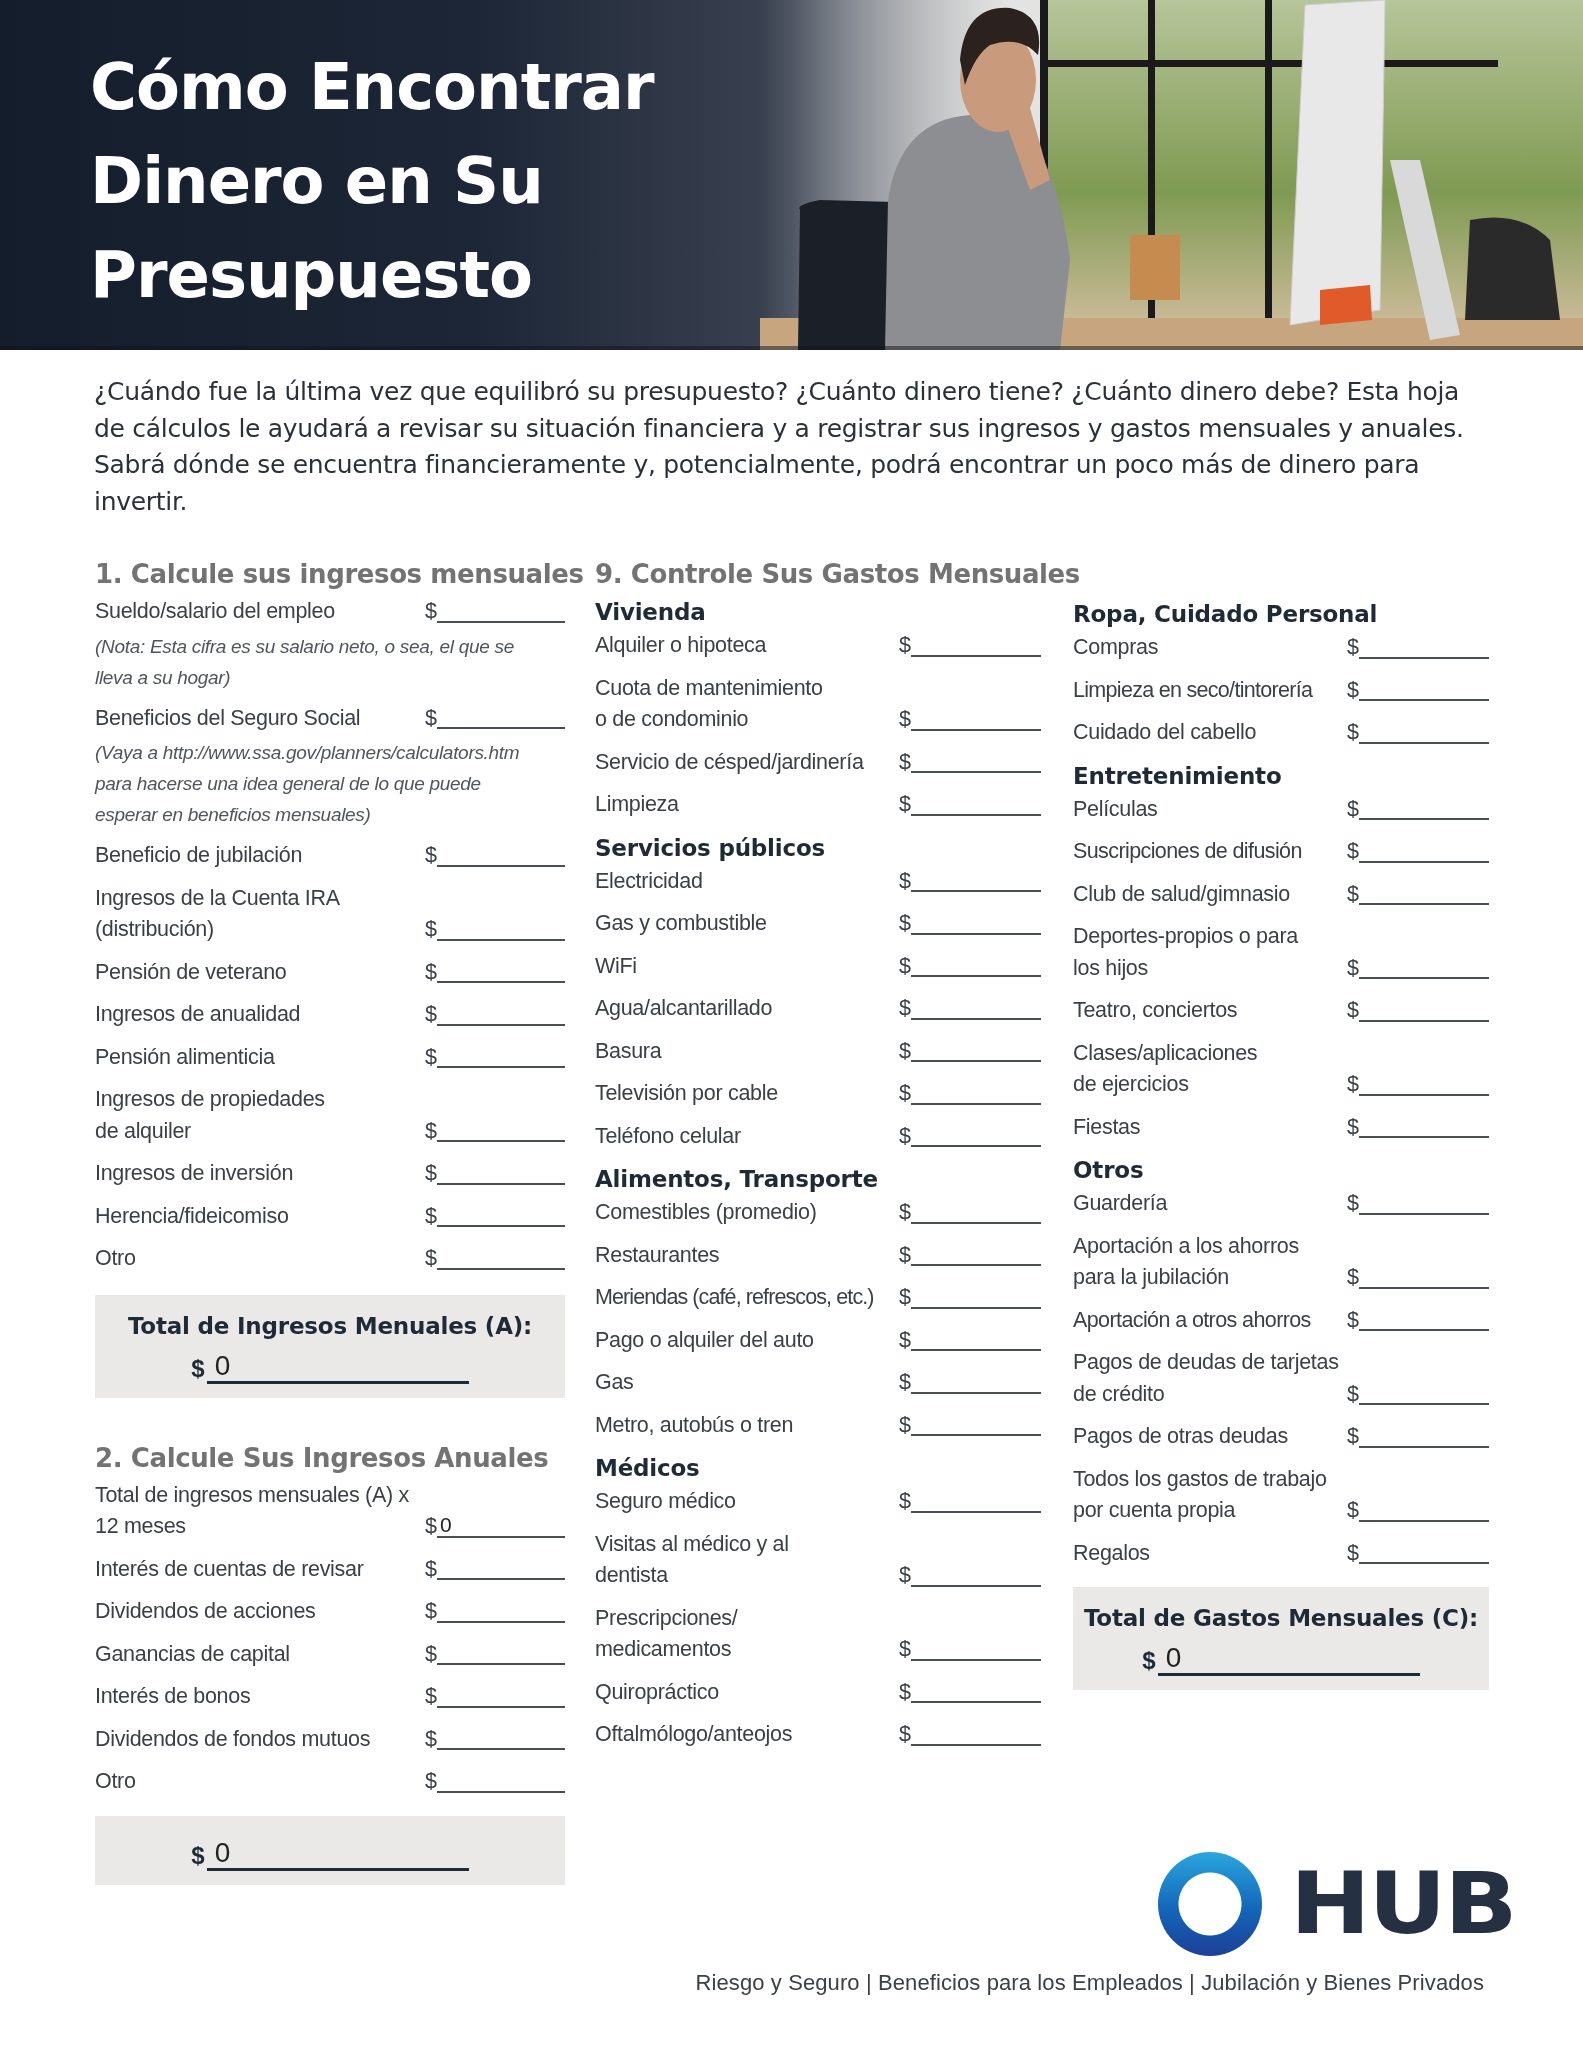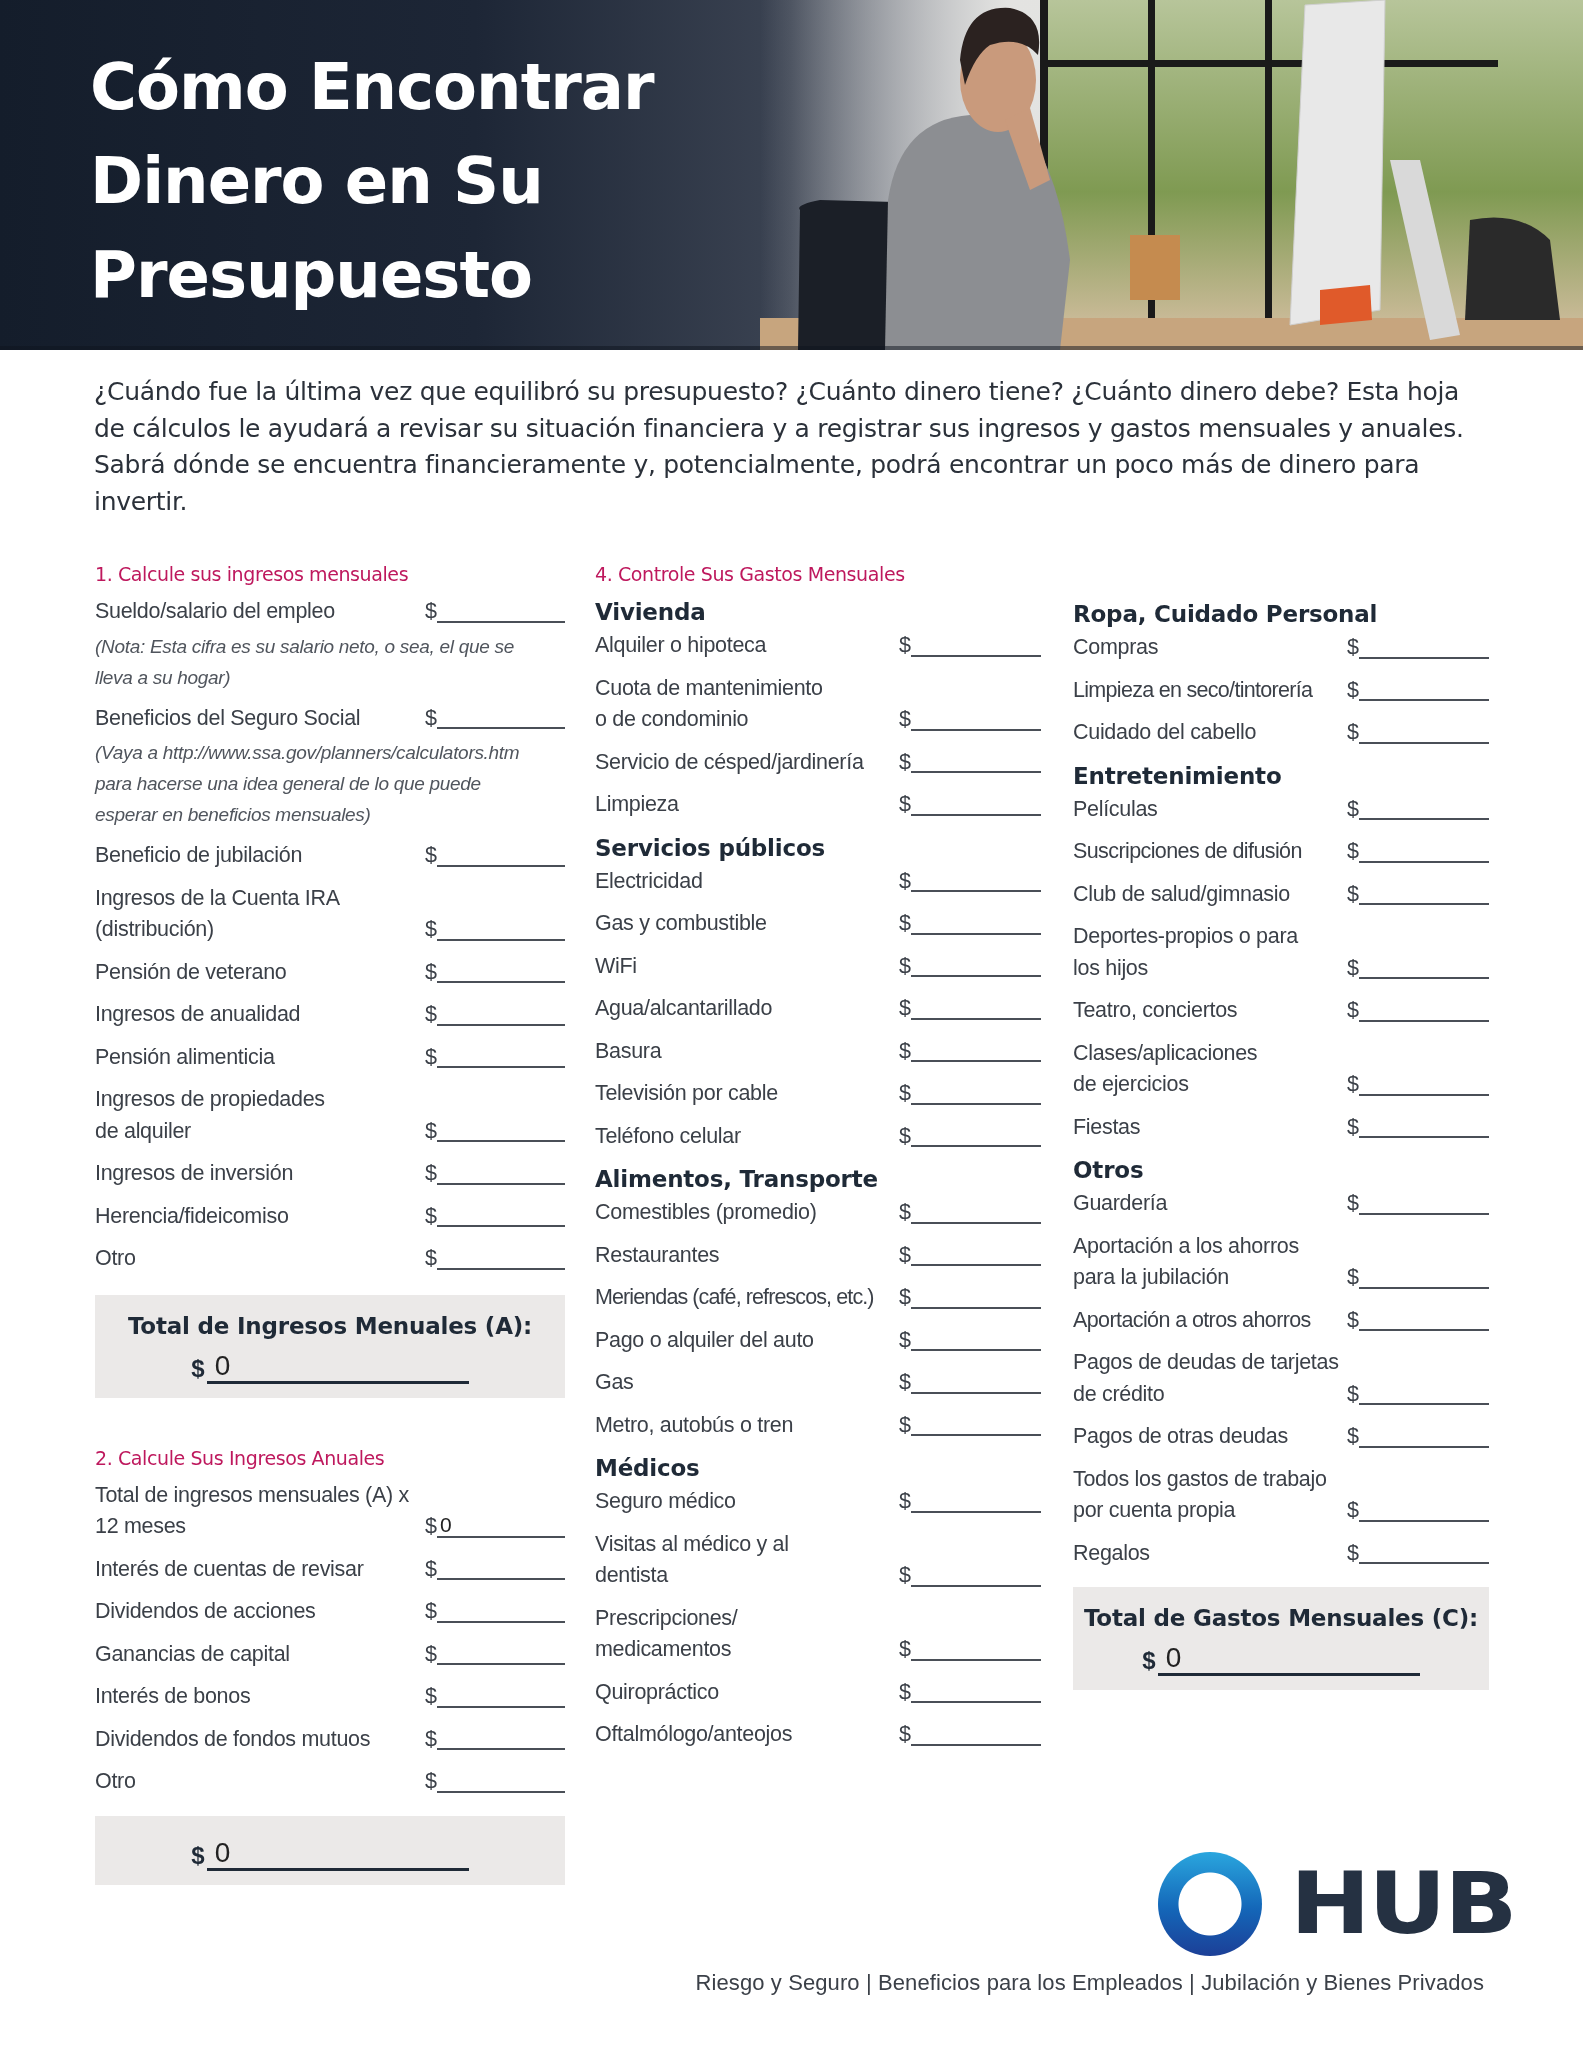--- a/index.html
+++ b/index.html
@@ -14,21 +14,21 @@
   .hero-bottom { position: absolute; left: 0; bottom: 0; width: 100%; height: 4px; background: #0e141d; opacity: 0.5; }
 
   .intro { position: absolute; left: 94px; top: 374px; width: 1400px; font-family: "DejaVu Sans", sans-serif;
     font-size: 25px; line-height: 36.5px; color: #2b313a; font-weight: normal; letter-spacing: -0.3px; }
 
   .col { position: absolute; }
   .col-1 { left: 95px; top: 556px; width: 470px; }
   .col-2 { left: 595px; top: 556px; width: 446px; }
   .col-3 { left: 1073px; top: 598px; width: 416px; }
 
-  .sec-title { color: #be185d; font-family: "DejaVu Sans", sans-serif; font-weight: normal; font-size: 19px;
+  .sec-title { color: #737373; font-family: "DejaVu Sans", sans-serif; font-weight: bold; font-size: 26px;
     line-height: 36px; letter-spacing: -0.4px; white-space: nowrap; }
   .sub-title { color: #1f2a37; font-family: "DejaVu Sans", sans-serif; font-weight: bold; font-size: 23px;
     line-height: 32px; margin-top: 10px; margin-bottom: 2px; letter-spacing: -0.2px; }
   .sub-title.first { margin-top: 4px; }
 
   .row { display: flex; align-items: flex-end; justify-content: space-between; font-size: 21.5px;
     line-height: 31.5px; color: #3b4048; margin-bottom: 11px; }
   .row .label { flex: 1; padding-right: 6px; letter-spacing: -0.3px; }
   .row .amt { display: flex; align-items: flex-end; flex: 0 0 auto; }
   .row .dollar { font-size: 21.5px; line-height: 31.5px; }
@@ -249,21 +249,21 @@
   </div>
   <div class="total-box" style="margin-top:18px;">
     <div class="t-amt">
         <span class="t-dollar">$</span>
         <span class="t-line">0</span>
       </div>
   </div>
 </div>
 
 <div class="col col-2">
-  <div class="sec-title">4. Controle Sus Gastos Mensuales</div>
+  <div class="sec-title">9. Controle Sus Gastos Mensuales</div>
 
   <div class="sub-title first">Vivienda</div>
   <div class="row">
       <span class="label">Alquiler o hipoteca</span>
       <span class="amt">
         <span class="dollar">$</span>
         <span class="line"></span>
       </span>
     </div>
   <div class="row">

